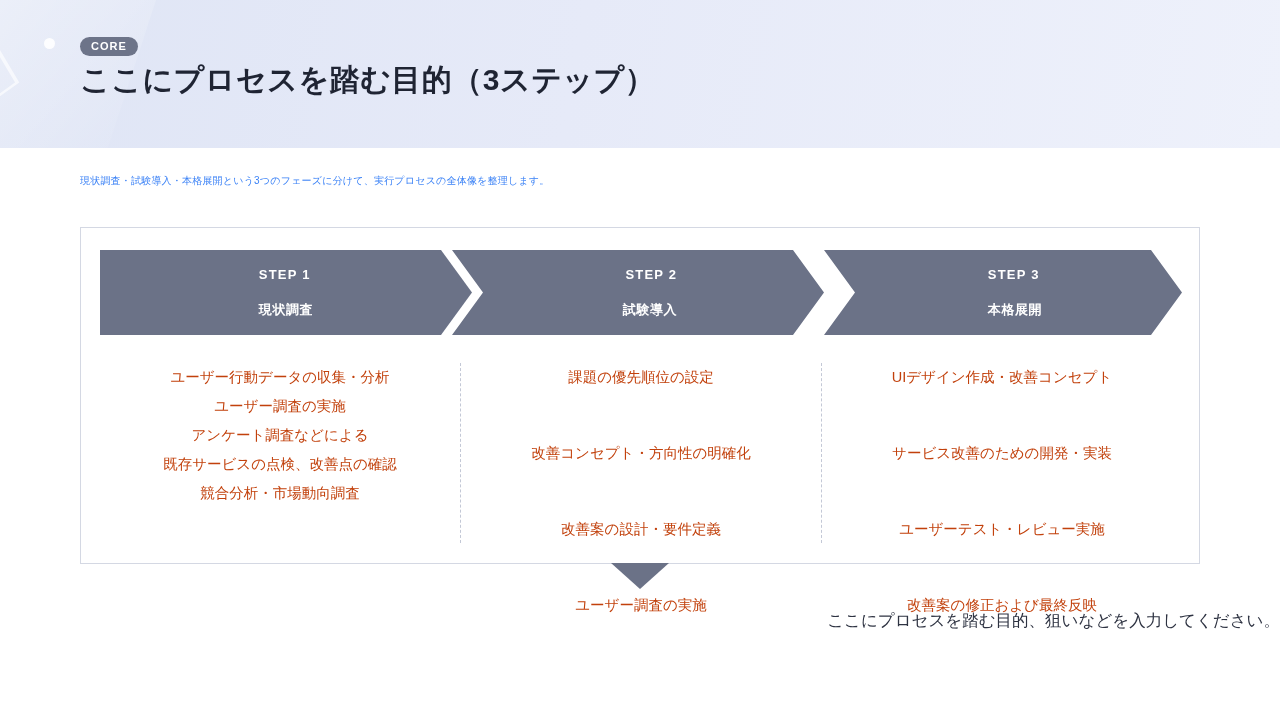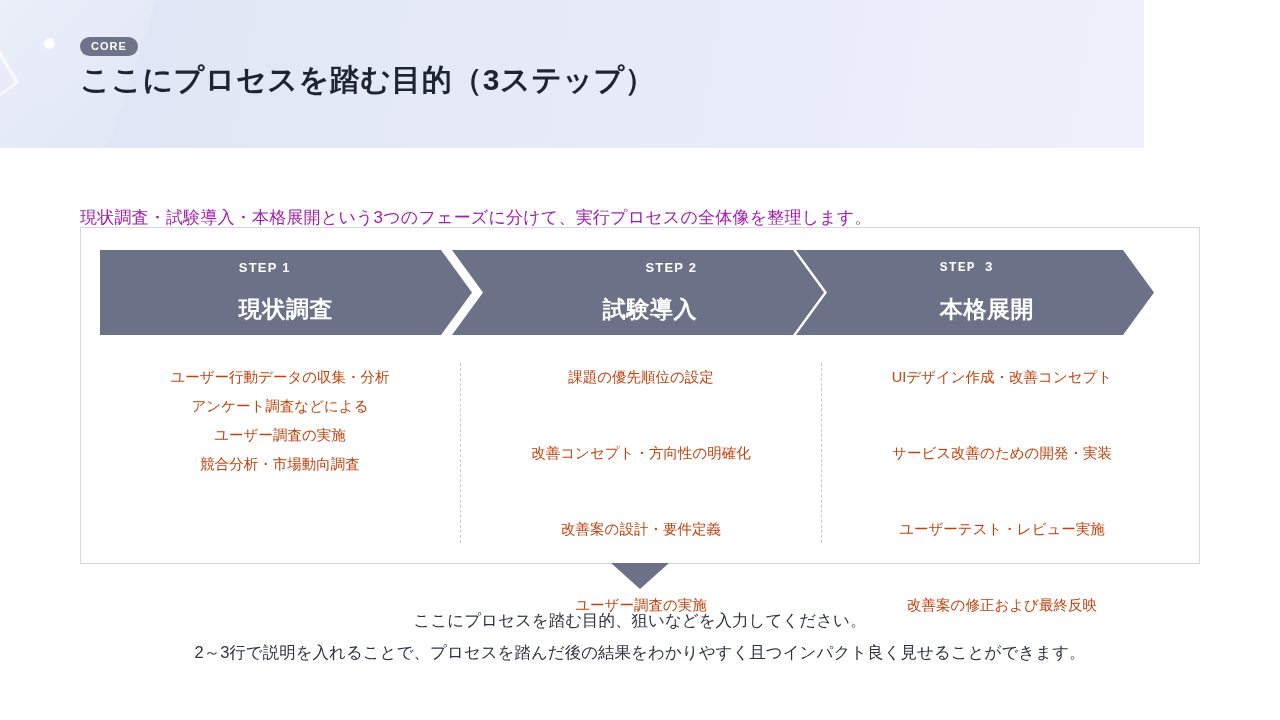--- a/index.html
+++ b/index.html
@@ -6,21 +6,21 @@
   html, body {
     width: 1280px; height: 720px;
     font-family: "Liberation Sans", sans-serif;
     background: #ffffff;
     overflow: hidden;
   }
   .slide { position: relative; width: 1280px; height: 720px; background: #ffffff; }
 
   
   .header {
-    position: absolute; left: 0; top: 0; width: 1144px; height: 148px;
+    position: absolute; left: 0; top: 0; width: 1280px; height: 148px;
     background: linear-gradient(100deg, #dfe5f5 0%, #e6eaf8 45%, #eef1fb 100%);
     overflow: hidden;
   }
   .header .deco-chevron {
     position: absolute; left: -6px; top: 40px;
     width: 60px; height: 70px;
     border-top: 3px solid rgba(255,255,255,0.75);
     border-right: 3px solid rgba(255,255,255,0.75);
     transform: skewX(-22deg) rotate(45deg);
     transform-origin: left top;
@@ -43,44 +43,44 @@
     padding: 3px 11px 4px; border-radius: 11px;
   }
   .title {
     position: absolute; left: 80px; top: 60px;
     font-size: 30px; font-weight: bold; color: #1f2433; letter-spacing: .5px;
   }
 
   
   .lead {
     position: absolute; left: 80px; top: 174px;
-    font-size: 17px; color: #a21caf; letter-spacing: .2px; margin-top: 32px;
+    font-size: 10px; color: #3b82f6; letter-spacing: .2px;
   }
 
   
   .card {
     position: absolute; left: 80px; top: 227px;
     width: 1120px; height: 337px;
     border: 1px solid #d4d8e3; background: #ffffff;
   }
 
   .arrows { position: absolute; left: 19px; top: 22px; width: 1082px; height: 85px; }
   .arrow {
     position: absolute; top: 0; height: 85px;
     background: #6b7287; color: #fff;
     display: flex; flex-direction: column; align-items: center; justify-content: center;
   }
   .arrow .s-num {
     font-size: 13px; font-weight: bold; letter-spacing: 1.2px; margin-bottom: 19px;
   }
-  .arrow .s-label { font-size: 23px; font-weight: bold; letter-spacing: .6px; }
+  .arrow .s-label { font-size: 13px; font-weight: bold; letter-spacing: .6px; }
 
   .a1 { left: 0px;   width: 372px; clip-path: polygon(0 0, 341px 0, 372px 50%, 341px 100%, 0 100%); }
   .a2 { left: 352px; width: 372px; clip-path: polygon(0 0, 341px 0, 372px 50%, 341px 100%, 0 100%, 31px 50%); text-align: right; }
-  .a3 { left: 696px; width: 358px; clip-path: polygon(0 0, 327px 0, 358px 50%, 327px 100%, 0 100%, 31px 50%); font-family: Liberation Mono, monospace; }
+  .a3 { left: 724px; width: 358px; clip-path: polygon(0 0, 327px 0, 358px 50%, 327px 100%, 0 100%, 31px 50%); }
   .a2 .inner, .a3 .inner { padding-left: 24px; }
 
   .cols {
     position: absolute; left: 19px; top: 135px; width: 1082px; height: 180px;
     display: flex;
   }
   .col {
     flex: 1 1 0; padding: 0 12px;
     display: flex; flex-direction: column; align-items: center;
     font-size: 14.5px; color: #c2410c; line-height: 29px;
@@ -93,21 +93,21 @@
     position: absolute; left: 611px; top: 563px;
     width: 0; height: 0;
     border-left: 29px solid transparent;
     border-right: 29px solid transparent;
     border-top: 26px solid #6b7287;
   }
 
   
   .footer {
     position: absolute; left: 0; top: 604px; width: 1280px;
-    text-align: center; color: #2e3342;
+    text-align: right; color: #2e3342;
     font-size: 16.5px; line-height: 32px;
   }
 </style>
 </head>
 <body>
 
 <div class="slide">
 
   <div class="header">
     <div class="deco-band"></div>
@@ -139,22 +139,23 @@
           <div class="s-num">STEP 3</div>
           <div class="s-label">本格展開</div>
         </div>
       </div>
     </div>
 
     <div class="cols">
 
       <div class="col">
         <div class="line">ユーザー行動データの収集・分析</div>
+        <div class="line">ユーザー調査の実施</div>
         <div class="line">アンケート調査などによる</div>
-        <div class="line">ユーザー調査の実施</div>
+        <div class="line">既存サービスの点検、改善点の確認</div>
         <div class="line">競合分析・市場動向調査</div>
       </div>
 
       <div class="col">
         <div class="line">課題の優先順位の設定</div>
         <div class="line">改善コンセプト・方向性の明確化</div>
         <div class="line">改善案の設計・要件定義</div>
         <div class="line">ユーザー調査の実施</div>
       </div>
 
@@ -165,16 +166,15 @@
         <div class="line">改善案の修正および最終反映</div>
       </div>
 
     </div>
   </div>
 
   <div class="down-arrow"></div>
 
   <div class="footer">
     <div>ここにプロセスを踏む目的、狙いなどを入力してください。</div>
-    <div>2～3行で説明を入れることで、プロセスを踏んだ後の結果をわかりやすく且つインパクト良く見せることができます。</div>
   </div>
 
 </div>
 
 </body></html>

